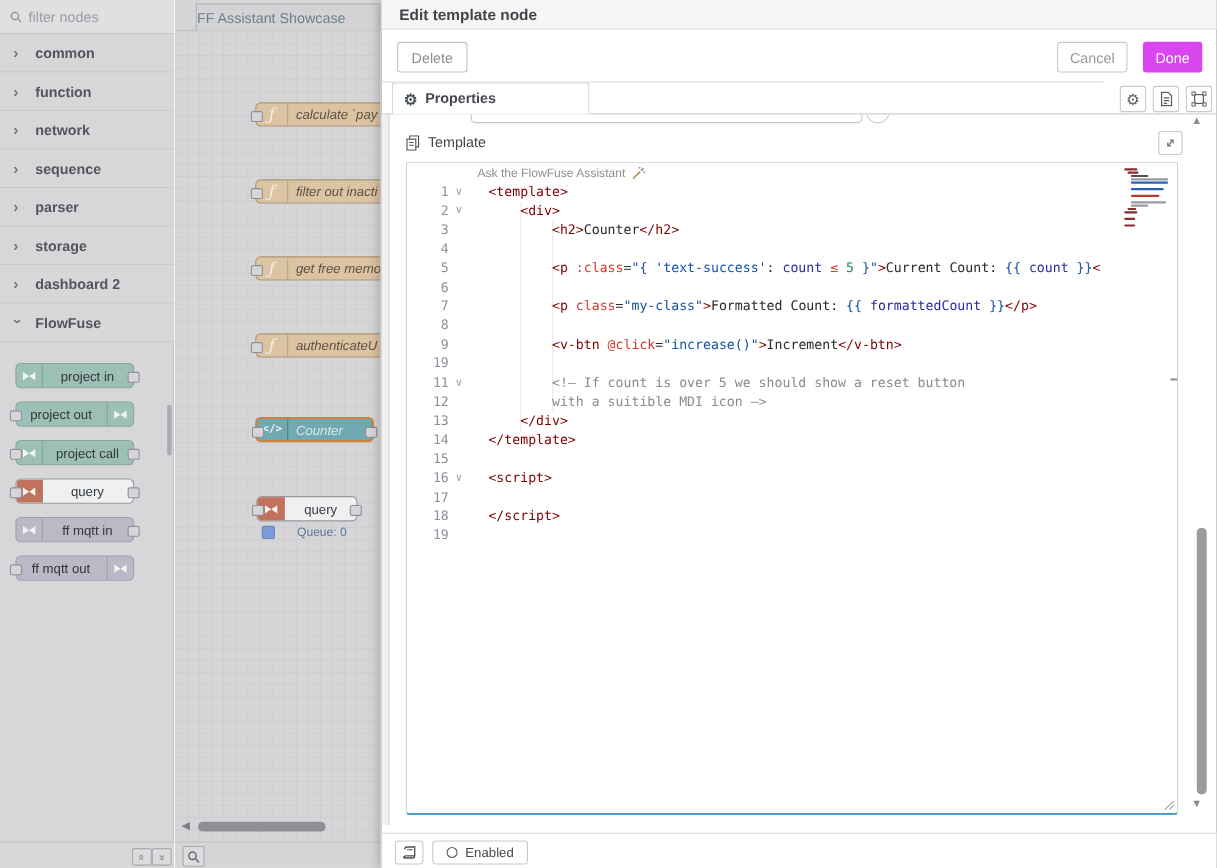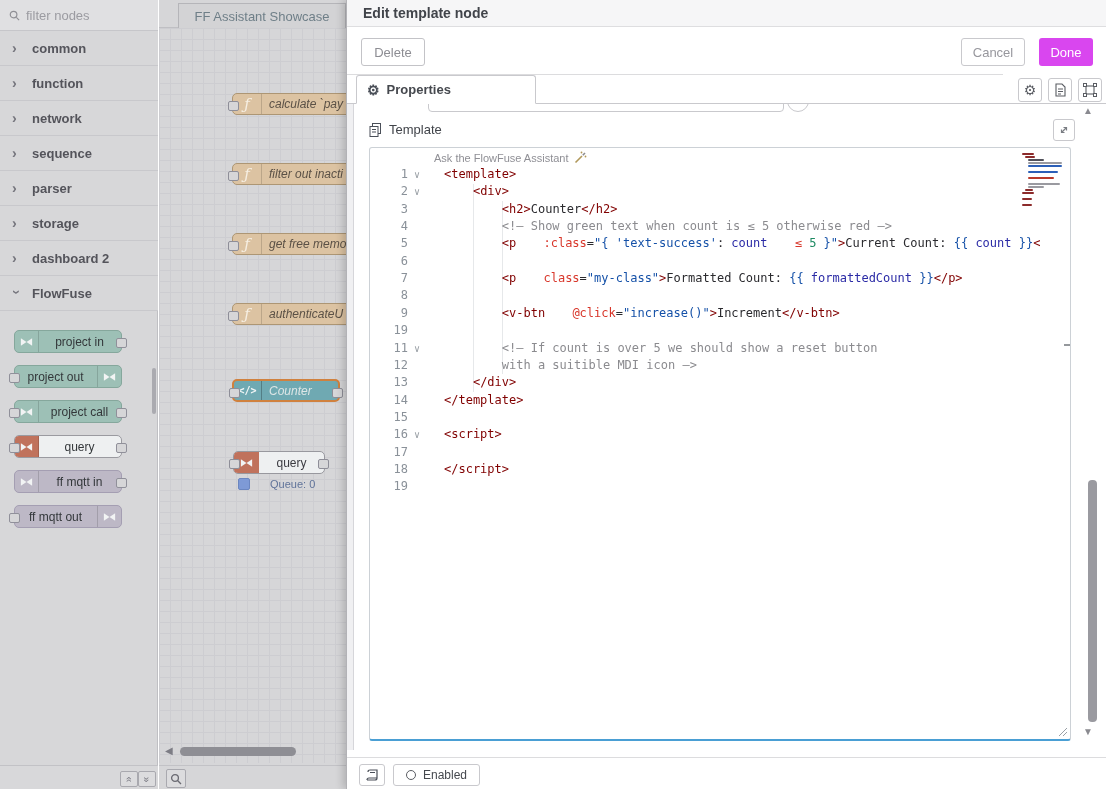--- a/index.html
+++ b/index.html
@@ -25,21 +25,21 @@
   .pnode.mqtt{background:#bdb8c6;border:1px solid #a49eb2;}
   .pport{position:absolute;width:9px;height:8px;background:#d6d6d8;border:1px solid #90909a;border-radius:2px;top:7px;}
   .pport.in{left:-6px;} .pport.out{right:-6px;}
   #pal-scroll{position:absolute;left:152px;top:368px;width:4px;height:46px;border-radius:2px;background:#aaaab0;}
   #pal-footer{position:absolute;left:0;top:765px;width:158px;height:24px;background:#d8d8da;border-top:1px solid #c2c2c6;box-sizing:border-box;}
   .pal-fbtn{position:absolute;top:5px;width:16px;height:14px;background:#dcdcde;border:1px solid #a9a9af;border-radius:2px;color:#7a7a82;font-size:10px;display:flex;align-items:center;justify-content:center;cursor:pointer;}
 
   
   #workspace{position:absolute;left:159px;top:0;width:187px;height:789px;background:#d6d6d8;overflow:hidden;}
   #tabbar{position:absolute;left:0;top:0;width:187px;height:28px;border-bottom:1px solid #bfbfc3;box-sizing:border-box;}
-  #flowtab{position:absolute;left:19px;top:3px;width:168px;height:25px;background:#d3d3d5;border:1px solid #b5b5b9;border-bottom:none;box-sizing:border-box;display:flex;align-items:center;justify-content:center;color:#6f7f88;cursor:pointer;}
+  #flowtab{position:absolute;left:19px;top:3px;width:168px;height:25px;background:#d3d3d5;border:1px solid #b5b5b9;border-bottom:none;box-sizing:border-box;display:flex;align-items:center;color:#6f7f88;cursor:pointer;}
   #grid{position:absolute;left:0;top:28px;width:187px;height:735px;
         background-image:linear-gradient(#cbcbcf 1px,transparent 1px),linear-gradient(90deg,#cbcbcf 1px,transparent 1px);
         background-size:11px 11px;opacity:.75;}
   .wnode{position:absolute;height:22px;border-radius:5px;display:flex;align-items:stretch;box-sizing:border-box;font-size:12px;cursor:pointer;}
   .wnode .wico{display:flex;align-items:center;justify-content:center;}
   .wnode .wlbl{flex:1;display:flex;align-items:center;padding-left:7px;white-space:nowrap;overflow:hidden;}
   .wnode.function{background:#dcc3a2;border:1px solid #ad9674;width:130px;}
   .wnode.function .wico{width:28px;border-right:1px solid rgba(0,0,0,.15);color:#f6efe3;font-family:"DejaVu Serif",serif;font-style:italic;font-size:15px;}
   .wnode.function .wlbl{font-style:italic;color:#5b5146;}
   .wnode.template{background:#6fa9b2;border:2px solid #d0813e;width:108px;height:23px;}
@@ -76,21 +76,21 @@
 
   #template-row{position:absolute;left:22px;top:122px;display:flex;align-items:center;gap:7px;color:#41444a;}
   #expand-btn{position:absolute;left:706px;top:119px;width:22px;height:22px;border:1px solid #c9c9cd;border-radius:3px;display:flex;align-items:center;justify-content:center;cursor:pointer;box-sizing:border-box;}
 
   
   #editor{position:absolute;left:22px;top:147px;width:702px;height:594px;background:#fff;border:1px solid #ccd1d6;border-bottom:2px solid #4a9fd4;border-radius:3px;box-sizing:border-box;overflow:hidden;font-family:"DejaVu Sans Mono",monospace;font-size:12px;}
   #assist-hint{position:absolute;left:64px;top:3px;display:flex;align-items:center;gap:5px;color:#8f8f95;font-family:Liberation Sans, sans-serif;font-size:11px;cursor:pointer;}
   .lnum{position:absolute;left:0;width:38px;text-align:right;color:#8a9199;height:17px;line-height:17px;}
   .fold{position:absolute;left:44px;width:14px;color:#9aa0a6;height:17px;line-height:17px;font-size:10px;cursor:pointer;}
   .code-row{position:absolute;left:74px;height:17px;line-height:17px;white-space:pre;cursor:text;}
-  .tk-tag{color:#800000;} .tk-attr{color:#d8362a;padding-left:20px;} .tk-str{color:#1551a8;}
+  .tk-tag{color:#800000;} .tk-attr{color:#d8362a;} .tk-str{color:#1551a8;}
   .tk-var{color:#2b2ba6;} .tk-num{color:#1d8a62;} .tk-comment{color:#8b8b8f;} .tk-plain{color:#2a2a2e;}
   .iguide{position:absolute;width:1px;background:#e6e8ea;}
   #minimap{position:absolute;left:652px;top:5px;width:40px;}
   .mm-row{height:2px;margin-bottom:1px;}
   .mm-bar{height:2px;border-radius:1px;}
   #ov-dash{position:absolute;left:694px;top:196px;width:7px;height:2px;background:#95989c;}
   #resize-grip{position:absolute;right:2px;bottom:2px;width:12px;height:12px;cursor:nwse-resize;}
 
   
   #tray-sb-up{position:absolute;left:736px;top:105px;color:#8a8a90;font-size:10px;cursor:pointer;}
@@ -362,21 +362,21 @@
       <div id="code-lines">
           <div class="lnum" style="top: 18px;">1</div>
           <div class="fold" style="top: 18px;">∨</div>
           <div class="code-row" style="top: 18px;"><span class="tk-tag">&lt;template&gt;</span></div>
           <div class="lnum" style="top: 35.35px;">2</div>
           <div class="fold" style="top: 35.35px;">∨</div>
           <div class="code-row" style="top: 35.35px;"><span class="tk-plain">    </span><span class="tk-tag">&lt;div&gt;</span></div>
           <div class="lnum" style="top: 52.7px;">3</div>
           <div class="code-row" style="top: 52.7px;"><span class="tk-plain">        </span><span class="tk-tag">&lt;h2&gt;</span><span class="tk-plain">Counter</span><span class="tk-tag">&lt;/h2&gt;</span></div>
           <div class="lnum" style="top: 70.05px;">4</div>
-          <div class="code-row" style="top: 70.05px;"><span class="tk-plain">        </span><span class="tk-comment">&lt;!— Show green text when count is ≤ 5 otherwise red —&gt;</span></div>
+          <div class="code-row" style="top: 70.05px;"><span class="tk-plain">        </span></div>
           <div class="lnum" style="top: 87.4px;">5</div>
           <div class="code-row" style="top: 87.4px;"><span class="tk-plain">        </span><span class="tk-tag">&lt;p</span><span class="tk-attr"> :class</span><span class="tk-plain">=</span><span class="tk-str">"{ 'text-success'</span><span class="tk-plain">: </span><span class="tk-var">count</span><span class="tk-attr"> ≤ </span><span class="tk-num">5</span><span class="tk-str"> }"</span><span class="tk-tag">&gt;</span><span class="tk-plain">Current Count: </span><span class="tk-str">{{ </span><span class="tk-var">count</span><span class="tk-str"> }}</span><span class="tk-tag">&lt;</span></div>
           <div class="lnum" style="top: 104.75px;">6</div>
           <div class="code-row" style="top: 104.75px;"></div>
           <div class="lnum" style="top: 122.1px;">7</div>
           <div class="code-row" style="top: 122.1px;"><span class="tk-plain">        </span><span class="tk-tag">&lt;p</span><span class="tk-attr"> class</span><span class="tk-plain">=</span><span class="tk-str">"my-class"</span><span class="tk-tag">&gt;</span><span class="tk-plain">Formatted Count: </span><span class="tk-str">{{ </span><span class="tk-var">formattedCount</span><span class="tk-str"> }}</span><span class="tk-tag">&lt;/p&gt;</span></div>
           <div class="lnum" style="top: 139.45px;">8</div>
           <div class="code-row" style="top: 139.45px;"></div>
           <div class="lnum" style="top: 156.8px;">9</div>
           <div class="code-row" style="top: 156.8px;"><span class="tk-plain">        </span><span class="tk-tag">&lt;v-btn</span><span class="tk-attr"> @click</span><span class="tk-plain">=</span><span class="tk-str">"increase()"</span><span class="tk-tag">&gt;</span><span class="tk-plain">Increment</span><span class="tk-tag">&lt;/v-btn&gt;</span></div>

